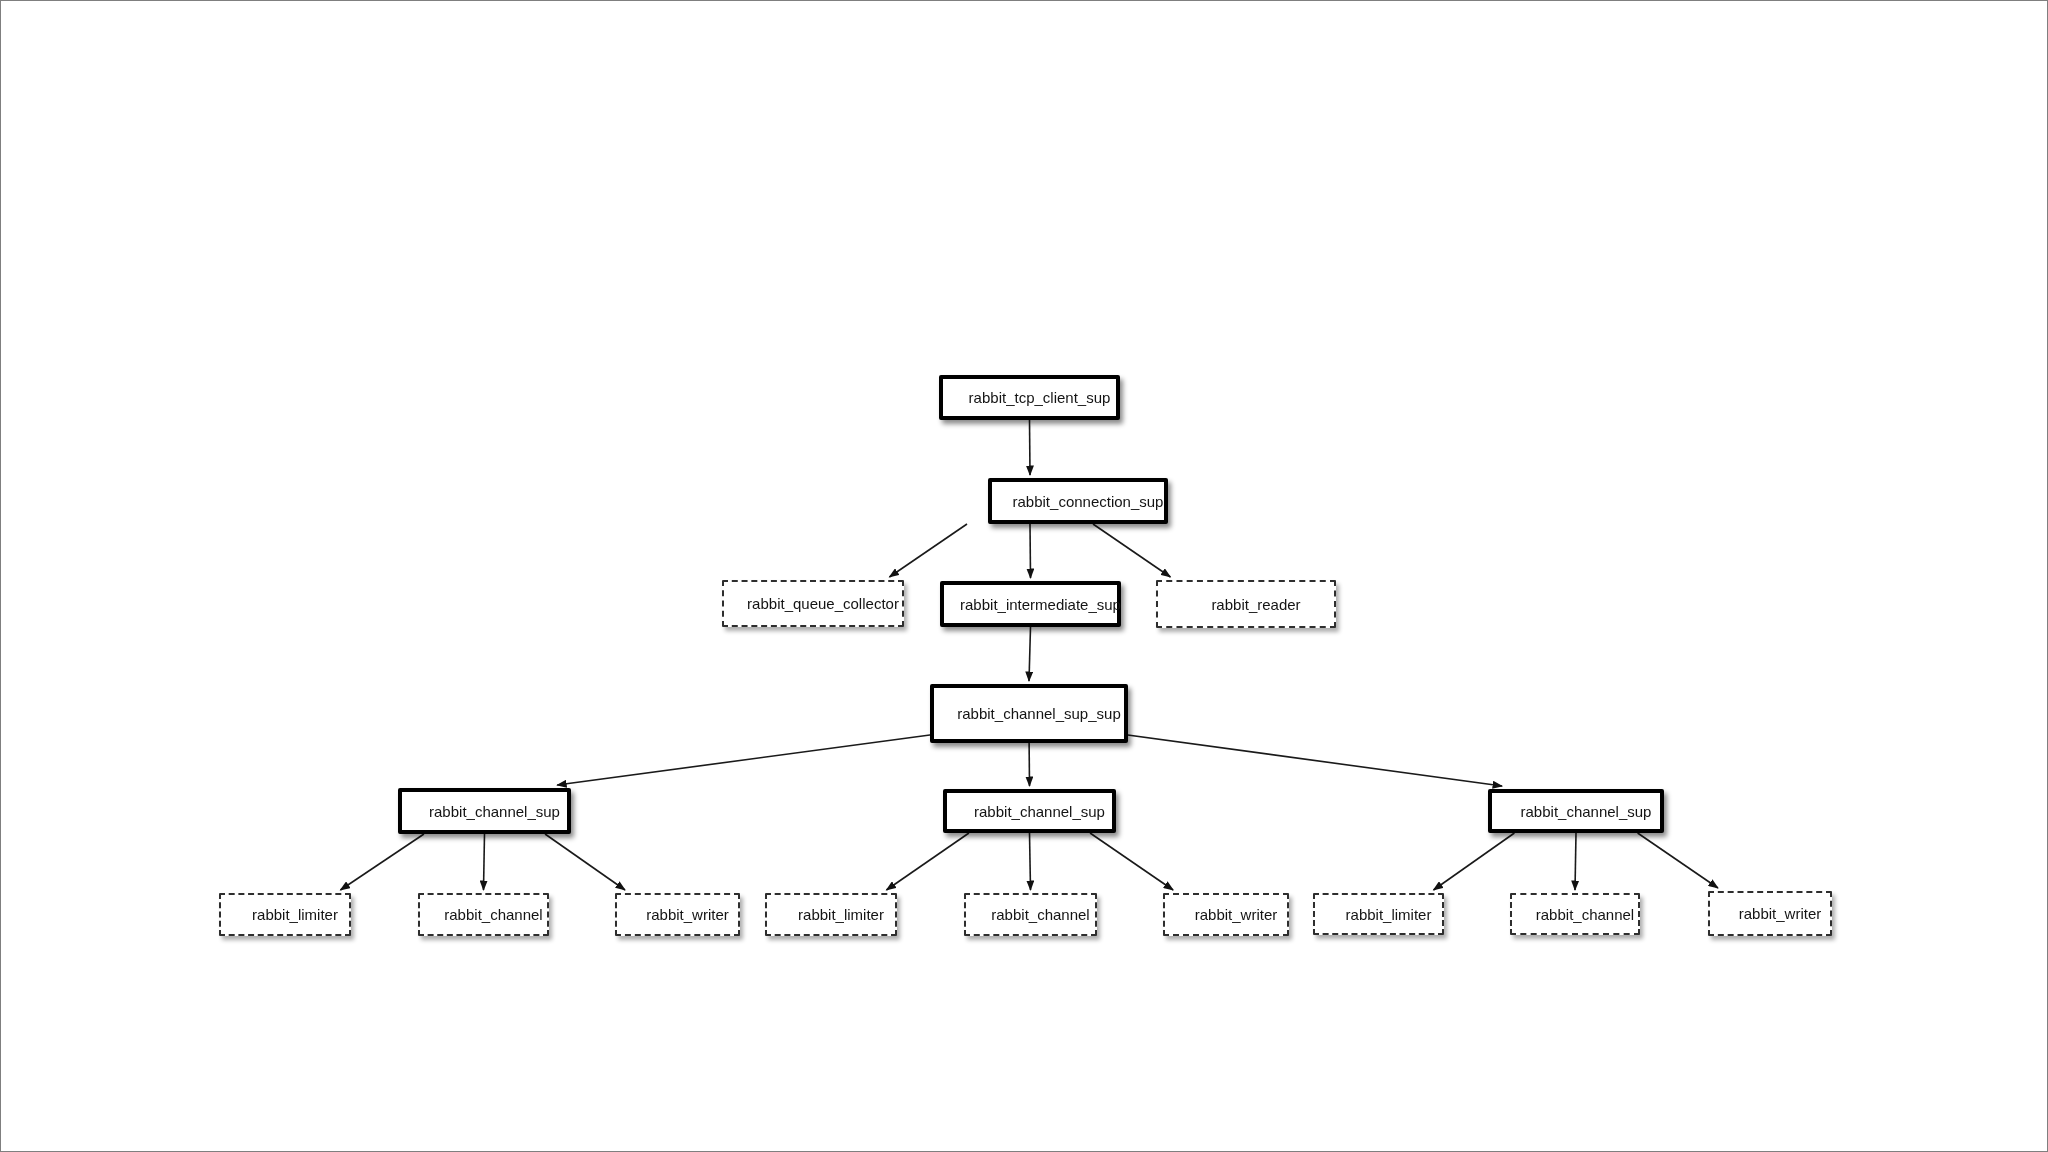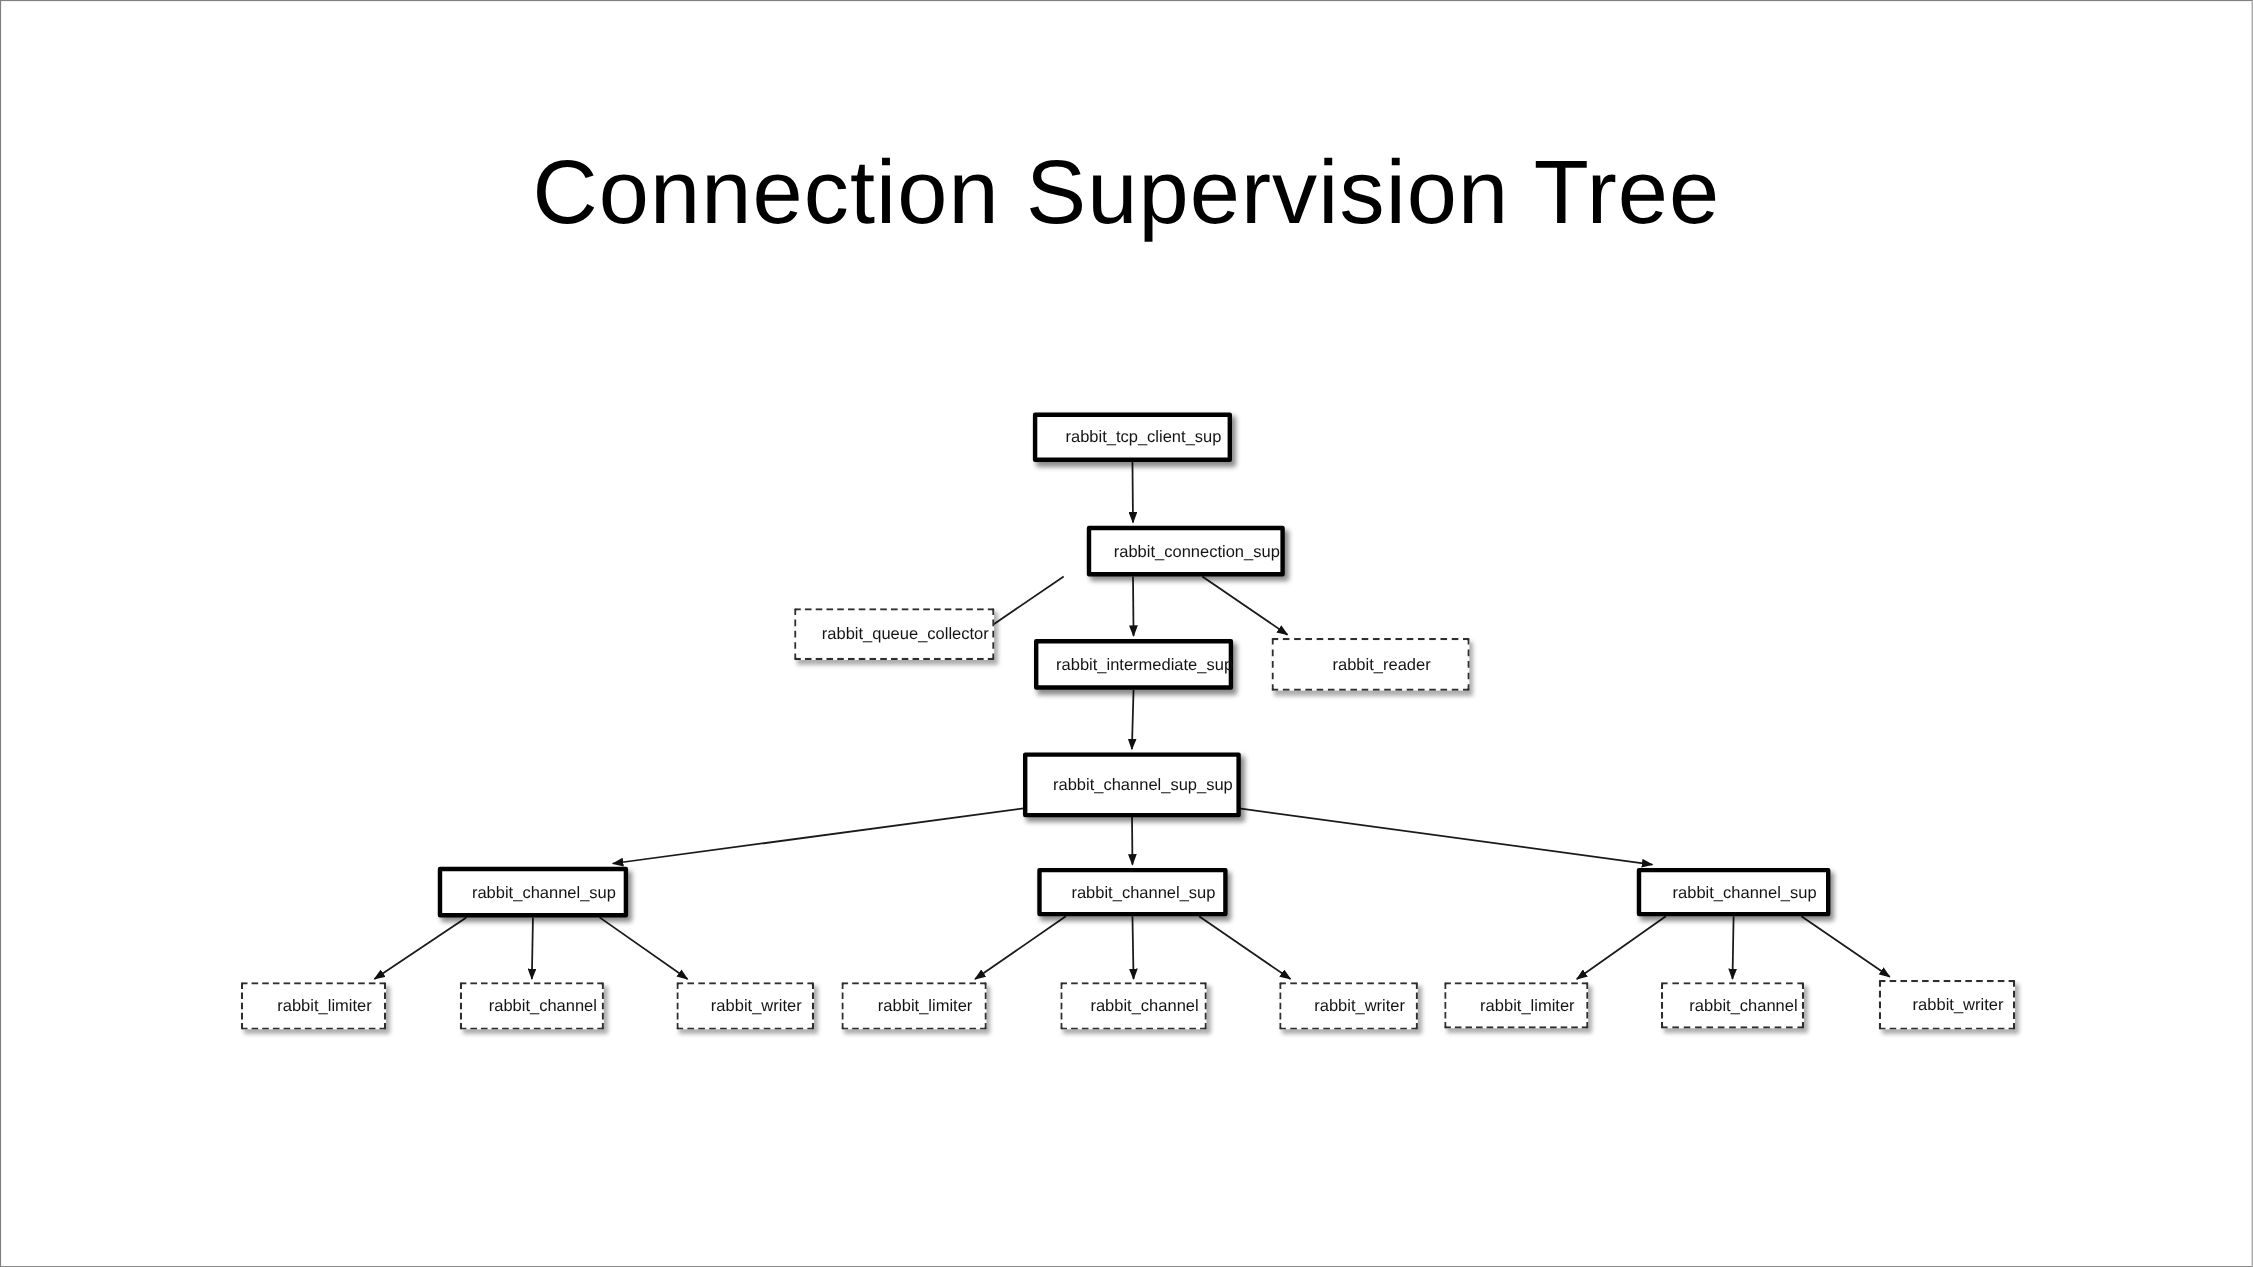--- a/index.html
+++ b/index.html
@@ -51,21 +51,20 @@
   .node.dashed {
     border: 2px dashed #2e2e2e;
     border-radius: 1px;
     box-shadow: 3px 4px 4px rgba(0,0,0,0.32);
   }
 </style>
 </head>
 <body>
 
 <div id="canvas">
-  <div id="title">Connection Supervision Tree</div>
   <svg id="edges" xmlns="http://www.w3.org/2000/svg">
     <defs>
       <marker id="arrowhead" markerWidth="11" markerHeight="8" refX="9.5" refY="4" orient="auto" markerUnits="userSpaceOnUse">
         <path d="M0,0 L10.5,4 L0,8 Z" fill="#111111"></path>
       </marker>
     </defs>
     <g id="edge-group">
         <line x1="1028.5" y1="419" x2="1029" y2="474" stroke="#1a1a1a" stroke-width="1.6" marker-end="url(#arrowhead)"></line>
         <line x1="966" y1="523" x2="888.44" y2="576" stroke="#1a1a1a" stroke-width="1.6" marker-end="url(#arrowhead)"></line>
         <line x1="1029" y1="523" x2="1029.5" y2="577" stroke="#1a1a1a" stroke-width="1.6" marker-end="url(#arrowhead)"></line>
@@ -85,21 +84,21 @@
         <line x1="1636.6" y1="832" x2="1716.92" y2="887" stroke="#1a1a1a" stroke-width="1.6" marker-end="url(#arrowhead)"></line>
       </g>
   </svg>
   <div id="nodes">
       <div class="node solid" style="left: 938px; top: 374px; width: 181px; height: 45px;">
         <span>rabbit_tcp_client_sup</span>
       </div>
       <div class="node solid" style="left: 939px; top: 477px; width: 180px; height: 46px; margin-left: 48px;">
         <span>rabbit_connection_sup</span>
       </div>
-      <div class="node dashed" style="left: 721px; top: 552px; width: 182px; height: 47px;">
+      <div class="node dashed" style="left: 721px; top: 579px; width: 182px; height: 47px;">
         <span>rabbit_queue_collector</span>
       </div>
       <div class="node solid" style="left: 939px; top: 580px; width: 181px; height: 46px; text-align: center;">
         <span>rabbit_intermediate_sup</span>
       </div>
       <div class="node dashed" style="left: 1155px; top: 579px; width: 180px; height: 48px;">
         <span>rabbit_reader</span>
       </div>
       <div class="node solid" style="left: 929px; top: 683px; width: 198px; height: 59px;">
         <span>rabbit_channel_sup_sup</span>

